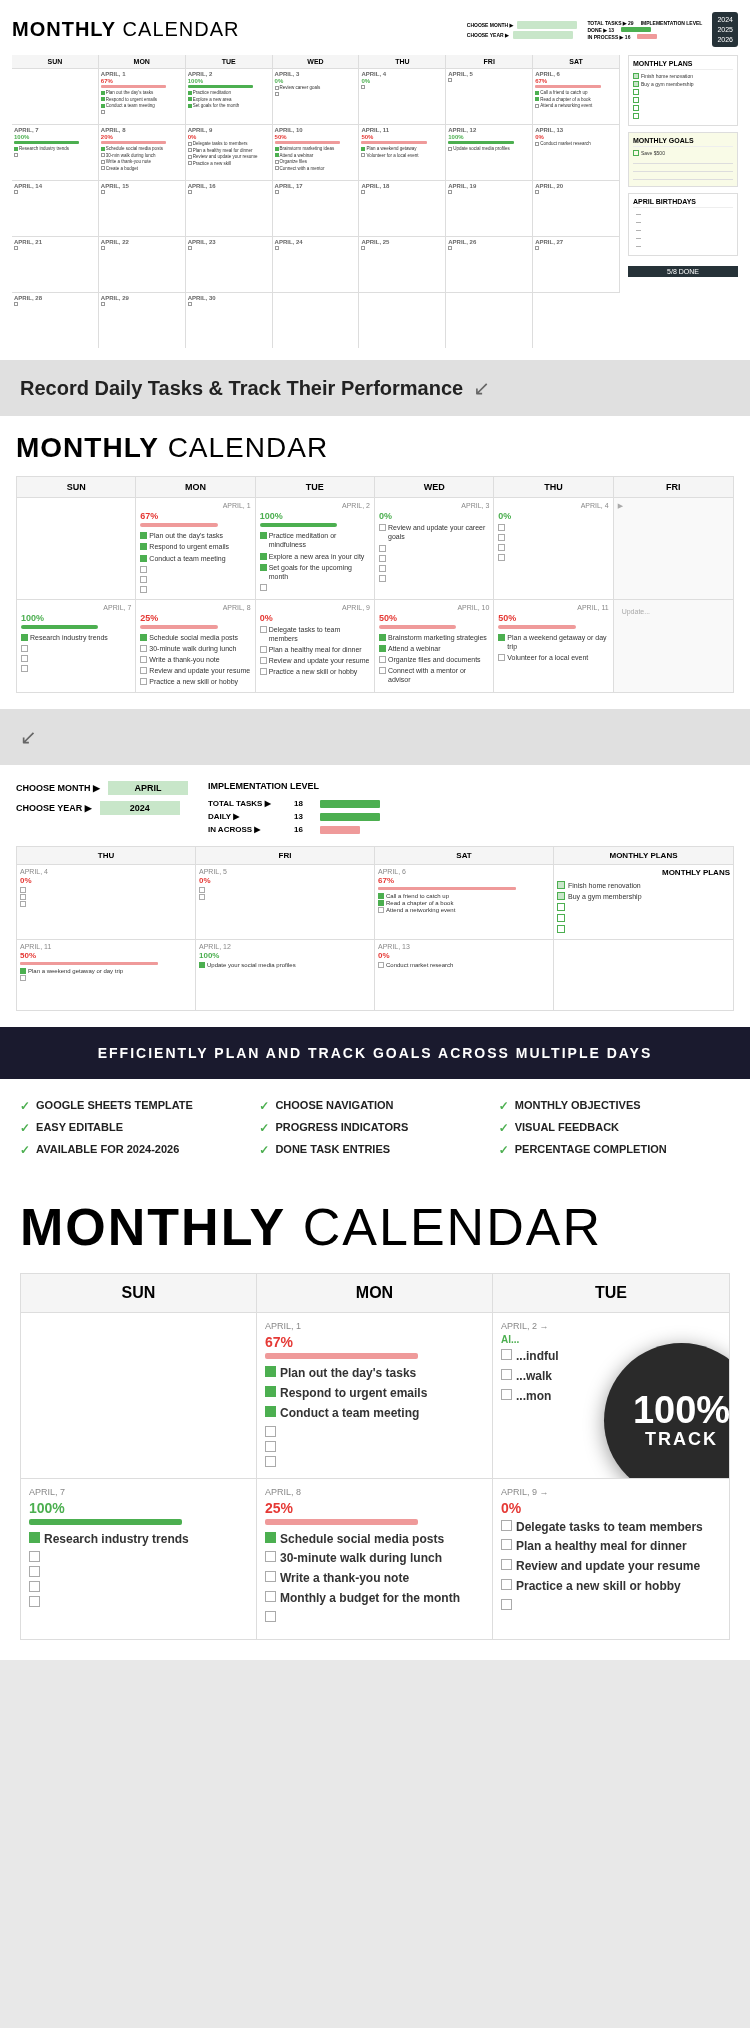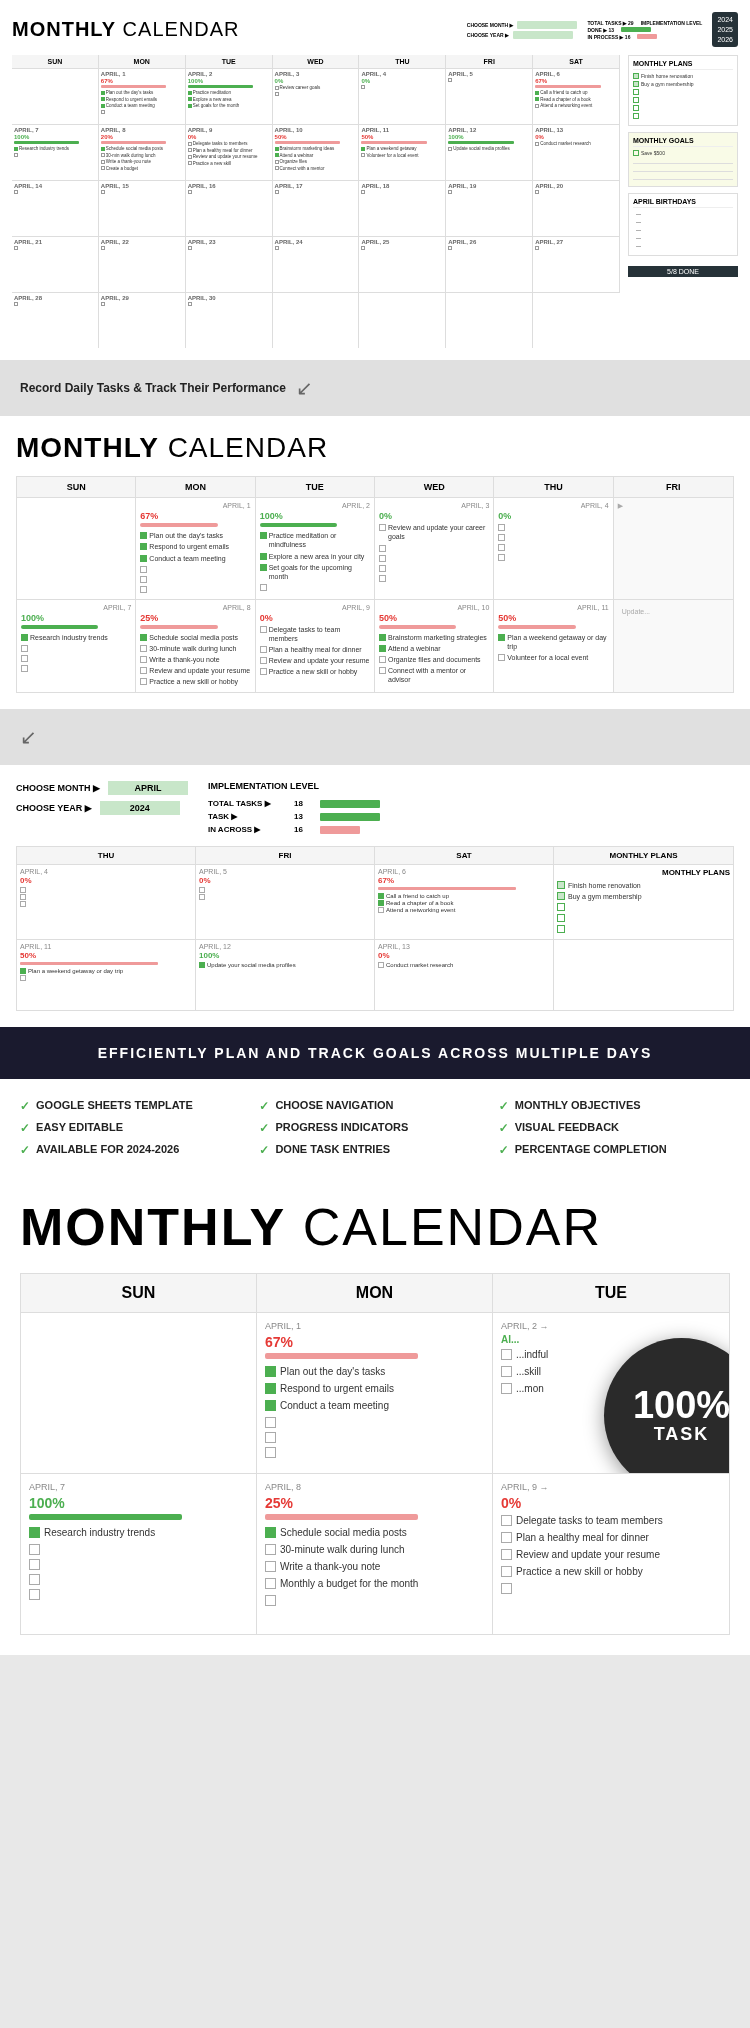--- a/index.html
+++ b/index.html
@@ -59,21 +59,21 @@
     .calendar-grid-area { flex: 1; }
     .side-goals-section { background: #f9fbe7; }
     .goal-input { height: 6px; border-bottom: 0.5px solid #ddd; margin-bottom: 2px; }
     .birthday-item { font-size: 5px; color: #333; margin-bottom: 2px; padding-left: 3px; }
     .done-banner { background: #263238; color: white; font-size: 7px; text-align: center; padding: 2px; margin-top: 4px; }
 
     
     .divider-section {
       background: #e0e0e0; padding: 16px 20px; display: flex; align-items: center; gap: 10px;
     }
-    .divider-text { font-size: 12px; font-weight: bold; color: #222; }
+    .divider-text { font-size: 20px; font-weight: bold; color: #222; }
     .arrow-icon { font-size: 20px; color: #666; }
 
     
     .section-zoomed { background: white; padding: 16px; }
     .zoomed-title { font-size: 28px; font-weight: 900; margin-bottom: 12px; letter-spacing: 1px; }
     .zoomed-title span { font-weight: 300; }
     .zoomed-grid { border: 1px solid #ddd; }
     .zoomed-header { display: grid; grid-template-columns: repeat(6, 1fr); background: #f5f5f5; border-bottom: 1px solid #ddd; }
     .zoomed-day-hdr { font-size: 9px; font-weight: bold; padding: 5px; text-align: center; border-right: 1px solid #ddd; }
     .zoomed-week { display: grid; grid-template-columns: repeat(6, 1fr); border-bottom: 1px solid #ddd; }
@@ -152,21 +152,21 @@
     .zoom-cell-date { font-size: 9px; color: #888; margin-bottom: 3px; }
     .zoom-cell-pct { font-size: 14px; font-weight: bold; margin-bottom: 3px; }
     .zoom-cell-pct.red { color: #e53935; }
     .zoom-cell-pct.green { color: #4caf50; }
     .zoom-bar { height: 6px; border-radius: 2px; margin-bottom: 6px; }
     .zoom-bar.pink { background: #ef9a9a; width: 70%; }
     .zoom-bar.green { background: #4caf50; width: 70%; }
     .zoom-task { display: flex; align-items: flex-start; gap: 4px; margin-bottom: 3px; }
     .zoom-cb { width: 11px; height: 11px; border: 1px solid #aaa; flex-shrink: 0; margin-top: 1px; }
     .zoom-cb.checked { background: #4caf50; border-color: #4caf50; }
-    .zoom-task-text { font-size: 10px; color: #333; line-height: 1.4; }
+    .zoom-task-text { font-size: 12px; color: #333; line-height: 1.4; font-weight: bold; }
     .zoom-week2 { display: grid; grid-template-columns: repeat(3, 1fr); }
     .zoom-cell2 { border-right: 1px solid #ddd; min-height: 160px; padding: 8px; }
     .zoom-cell2:last-child { border-right: none; }
   </style>
 </head>
 <body>
 
 <div class="section-calendar-preview">
   <div class="cal-header">
     <div class="cal-title">
@@ -800,21 +800,21 @@
       </div>
     </div>
     <div class="chooser-right">
       <div style="font-size:9px; font-weight:bold; margin-bottom:4px;">IMPLEMENTATION LEVEL</div>
       <div class="chooser-stat-row">
         <span class="chooser-stat-label">TOTAL TASKS ▶</span>
         <span class="chooser-stat-num">18</span>
         <div class="chooser-stat-bar green"></div>
       </div>
       <div class="chooser-stat-row">
-        <span class="chooser-stat-label">TASK ▶</span>
+        <span class="chooser-stat-label">DAILY ▶</span>
         <span class="chooser-stat-num">13</span>
         <div class="chooser-stat-bar green"></div>
       </div>
       <div class="chooser-stat-row">
         <span class="chooser-stat-label">IN ACROSS ▶</span>
         <span class="chooser-stat-num">16</span>
         <div class="chooser-stat-bar pink"></div>
       </div>
     </div>
   </div>
@@ -1010,21 +1010,21 @@
       </div>
       <div class="zoom-cell" style="border-right:none; position:relative; overflow:hidden;">
         <div class="zoom-cell-date">APRIL, 2 →</div>
         <div class="zoom-cell-pct green" style="font-size:10px;">AI...</div>
         <div class="zoom-task">
             <div class="zoom-cb"></div>
             <span class="zoom-task-text">...indful</span>
           </div>
         <div class="zoom-task">
             <div class="zoom-cb"></div>
-            <span class="zoom-task-text">...skill</span>
+            <span class="zoom-task-text">...walk</span>
           </div>
         <div class="zoom-task">
             <div class="zoom-cb"></div>
             <span class="zoom-task-text">...mon</span>
           </div>
 
         <div style="position:absolute; right:-30px; bottom:-20px;">
           <div style="
             background: #2a2a2a;
             border-radius: 50%;
@@ -1033,21 +1033,21 @@
             display: flex;
             flex-direction: column;
             align-items: center;
             justify-content: center;
             color: white;
             font-weight: 900;
             text-align: center;
             box-shadow: 0 4px 20px rgba(0,0,0,0.4);
           ">
             <div style="font-size:38px; line-height:1;">100%</div>
-            <div style="font-size:18px; letter-spacing:2px;">TASK</div>
+            <div style="font-size:18px; letter-spacing:2px;">TRACK</div>
           </div>
         </div>
       </div>
     </div>
 
     <div class="zoom-week2">
       <div class="zoom-cell2">
         <div class="zoom-cell-date">APRIL, 7</div>
         <div class="zoom-cell-pct green">100%</div>
         <div class="zoom-bar green"></div>

